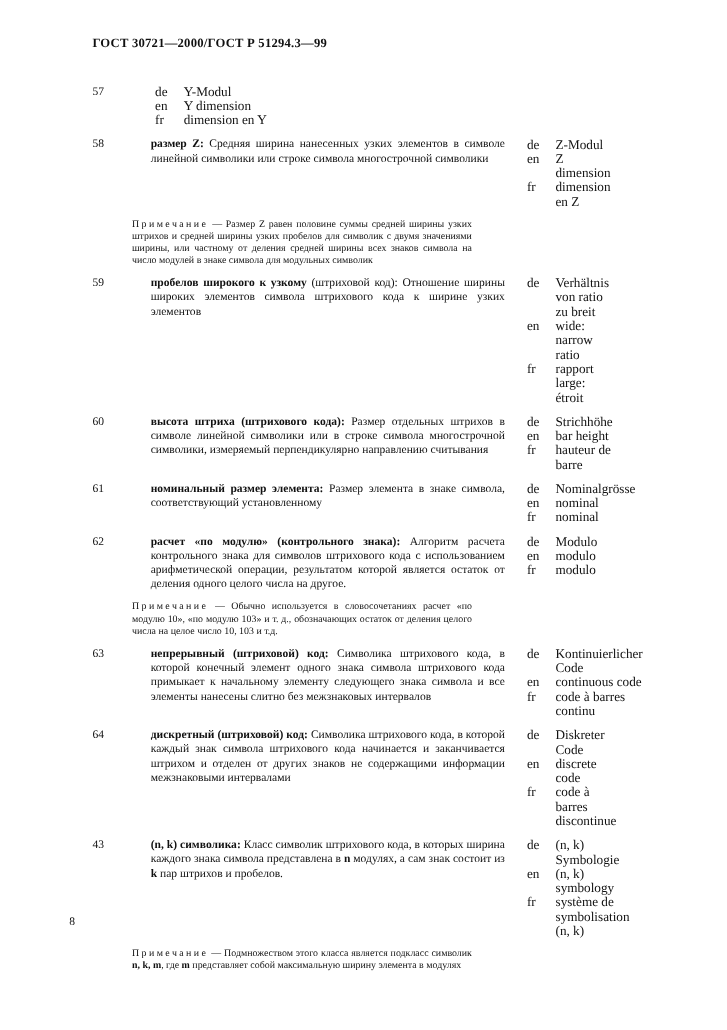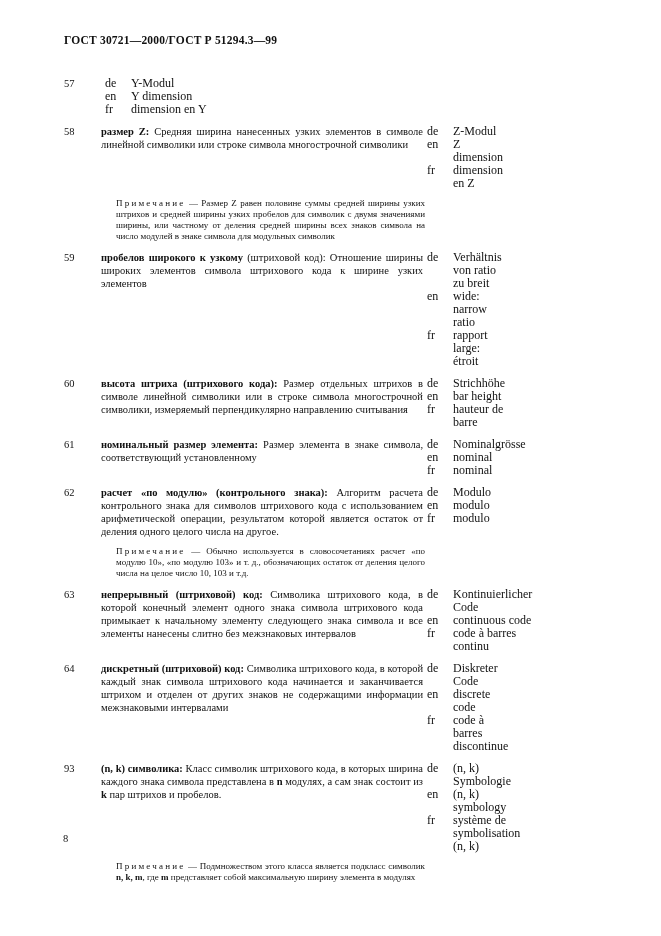--- a/index.html
+++ b/index.html
@@ -6,49 +6,49 @@
   html, body { background: #ffffff; }
   body {
     width: 661px; height: 936px;
     font-family: "Liberation Serif", "DejaVu Serif", serif;
     color: #111111;
     overflow: hidden;
   }
   .page {
     position: relative;
     width: 542px; height: 936px;
-    padding: 34px 56px 0 64px;
+    padding: 34px 56px 0 84px;
   }
   .doc-header {
     font-weight: bold;
     font-size: 11.5px;
     letter-spacing: 0.2px;
     margin-bottom: 31px;
   }
   .term-block { margin-bottom: 9px; }
-  .term-row { display: flex; }
+  .term-row { display: flex; gap: 16px; }
   .num {
     width: 37px; flex: none;
     font-size: 10.5px; line-height: 13px;
   }
   .body {
     width: 322px; flex: none;
     font-size: 10.5px; line-height: 13px;
     text-align: justify;
   }
   .b { font-weight: bold; }
   .trans {
     margin-left: 4px; flex: 1;
     font-size: 12px; line-height: 13px;
   }
   .trans-row { display: flex; }
   .lang { width: 26px; flex: none; }
   .ttext { flex: 1; }
   .note {
-    margin: 8px 0 2px 52px;
+    margin: 8px 0 2px 36px;
     width: 309px;
     font-size: 9px; line-height: 11px;
     text-align: justify;
   }
   .note-label { letter-spacing: 2.2px; }
   .section-heading {
     font-weight: bold;
     font-size: 10.5px;
     text-align: center;
     width: 540px;
@@ -260,21 +260,21 @@
         <div class="trans-row">
           <span class="lang">fr</span>
           <span class="ttext">code à barres discontinue</span>
         </div>
       </div>
     </div>
   </div>
 
   <div class="term-block">
     <div class="term-row">
-      <div class="num">93</div>
+      <div class="num">43</div>
       <div class="body">
         <span class="b">(n, k) символика:</span>
         <span>Класс символик штрихового кода, в которых ширина каждого знака символа представлена в <b>n</b> модулях, а сам знак состоит из <b>k</b> пар штрихов и пробелов.</span>
       </div>
       <div class="trans">
         <div class="trans-row">
           <span class="lang">de</span>
           <span class="ttext">(n, k) Symbologie</span>
         </div>
         <div class="trans-row">

